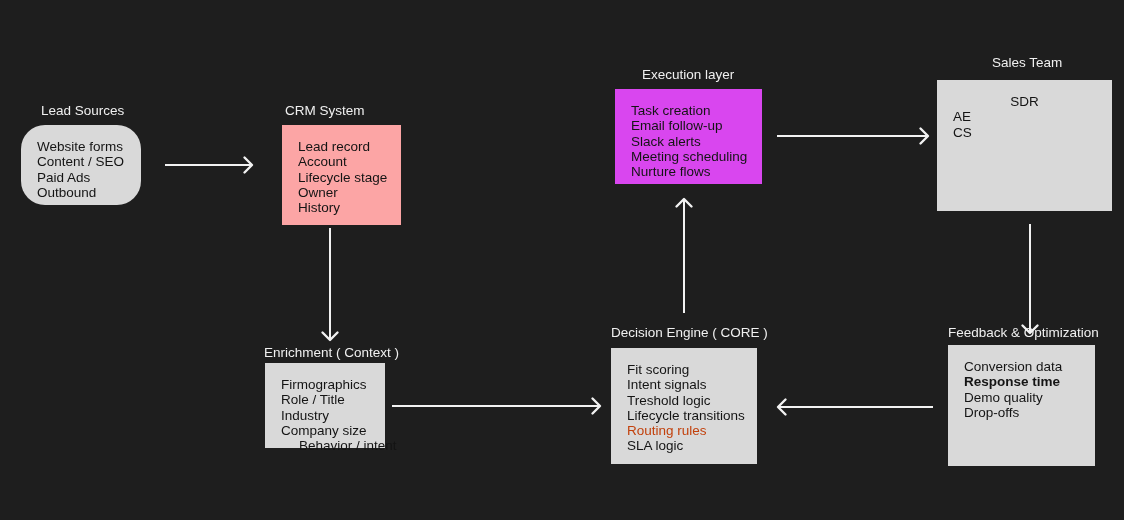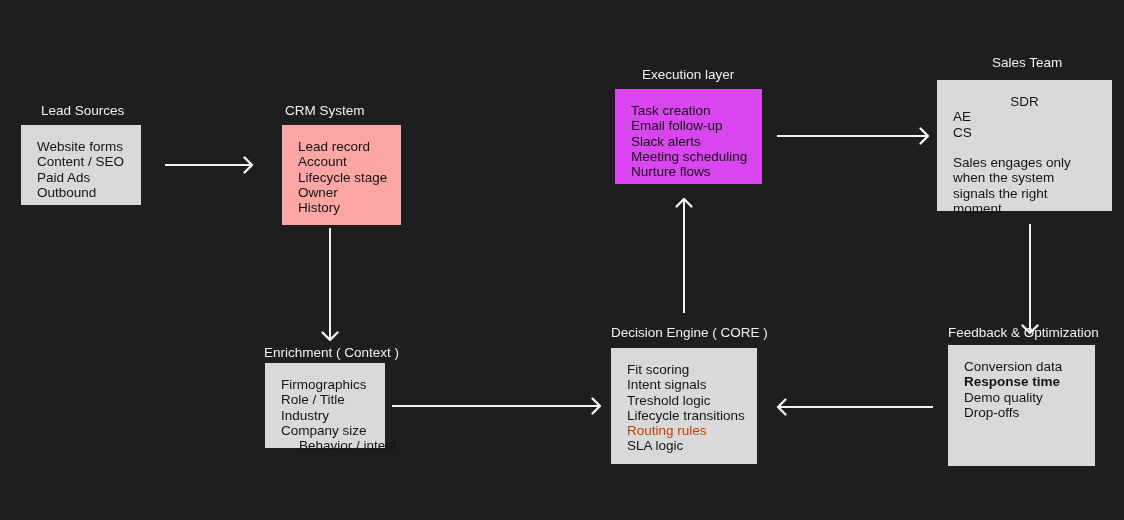--- a/index.html
+++ b/index.html
@@ -34,21 +34,21 @@
   .node-box .line.wrap{white-space:normal;}
   .arrow{position:absolute;}
   .arrow svg{display:block;overflow:visible;}
 </style>
 </head>
 <body>
 
 <div id="canvas">
   <div id="nodes-layer">
       <div class="node-label" style="left: 41px; top: 103px; color: rgb(240, 240, 240);">Lead Sources</div>
-      <div class="node-box" style="left: 21px; top: 125px; width: 120px; height: 80px; background: rgb(217, 217, 217);">
+      <div class="node-box" style="left: 21px; top: 125px; width: 120px; height: 80px; background: rgb(217, 217, 217); border-radius: 24px;">
         <div class="line" style="color: rgb(20, 20, 20);">Website forms</div>
         <div class="line" style="color: rgb(20, 20, 20);">Content / SEO</div>
         <div class="line" style="color: rgb(20, 20, 20);">Paid Ads</div>
         <div class="line" style="color: rgb(20, 20, 20);">Outbound</div>
       </div>
       <div class="node-label" style="left: 285px; top: 103px; color: rgb(240, 240, 240);">CRM System</div>
       <div class="node-box" style="left: 282px; top: 125px; width: 119px; height: 100px; background: #fca5a5;">
         <div class="line" style="color: rgb(20, 20, 20);">Lead record</div>
         <div class="line" style="color: rgb(20, 20, 20);">Account</div>
         <div class="line" style="color: rgb(20, 20, 20);">Lifecycle stage</div>
@@ -62,21 +62,20 @@
         <div class="line" style="color: rgb(20, 20, 20);">Slack alerts</div>
         <div class="line" style="color: rgb(20, 20, 20);">Meeting scheduling</div>
         <div class="line" style="color: rgb(20, 20, 20);">Nurture flows</div>
       </div>
       <div class="node-label" style="left: 992px; top: 55px; color: rgb(240, 240, 240);">Sales Team</div>
       <div class="node-box" style="left: 937px; top: 80px; width: 175px; height: 131px; background: rgb(217, 217, 217);">
         <div class="line" style="color: rgb(20, 20, 20); text-align: center;">SDR</div>
         <div class="line" style="color: rgb(20, 20, 20);">AE</div>
         <div class="line" style="color: rgb(20, 20, 20);">CS</div>
         <div class="line spacer" style="color: rgb(20, 20, 20);"></div>
-        <div class="line wrap" style="color: rgb(20, 20, 20);">Sales engages only when the system signals the right moment</div>
       </div>
       <div class="node-label" style="left: 264px; top: 345px; color: rgb(240, 240, 240);">Enrichment ( Context )</div>
       <div class="node-box" style="left: 265px; top: 363px; width: 120px; height: 85px; background: rgb(217, 217, 217);">
         <div class="line" style="color: rgb(20, 20, 20);">Firmographics</div>
         <div class="line" style="color: rgb(20, 20, 20);">Role / Title</div>
         <div class="line" style="color: rgb(20, 20, 20);">Industry</div>
         <div class="line" style="color: rgb(20, 20, 20);">Company size</div>
         <div class="line" style="color: rgb(20, 20, 20); margin-left: 18px;">Behavior / intent</div>
       </div>
       <div class="node-label" style="left: 611px; top: 325px; color: rgb(240, 240, 240);">Decision Engine ( CORE )</div>

